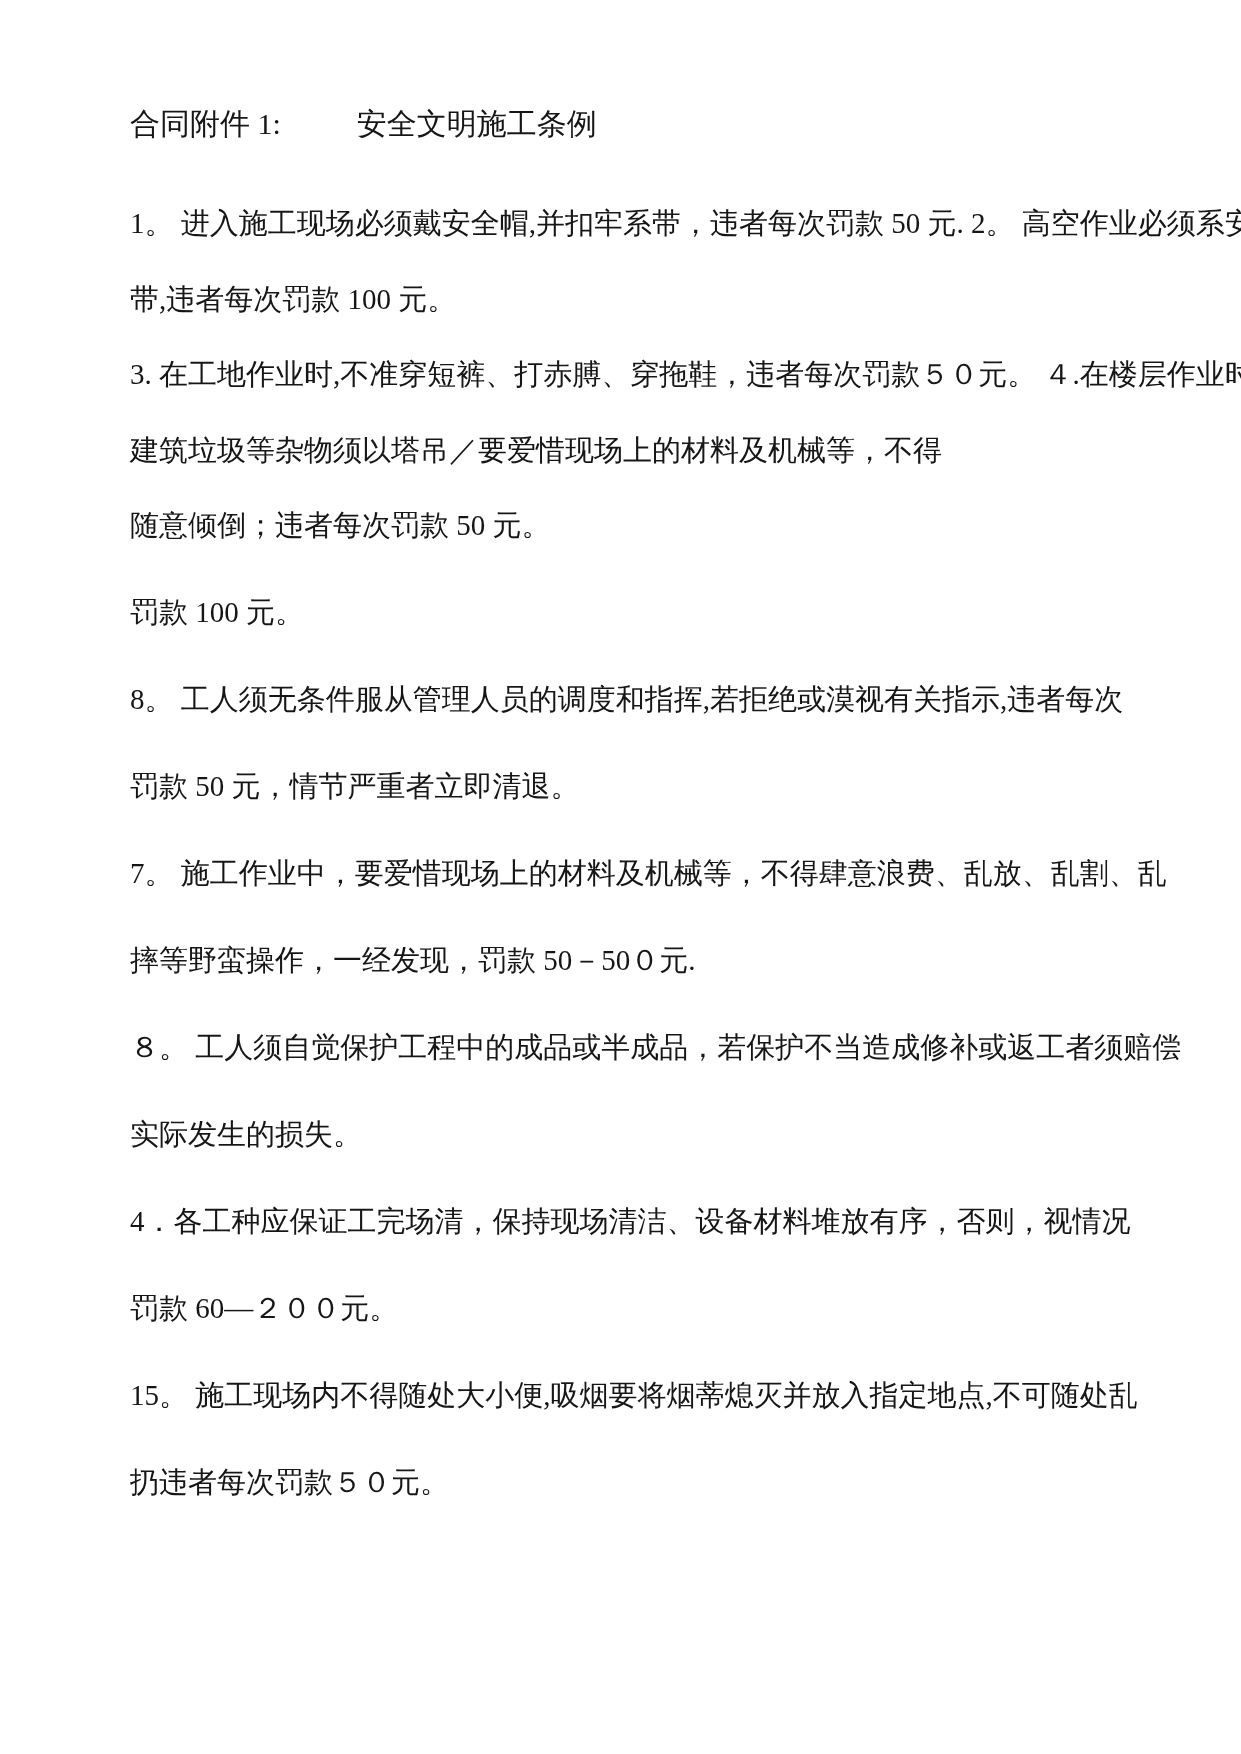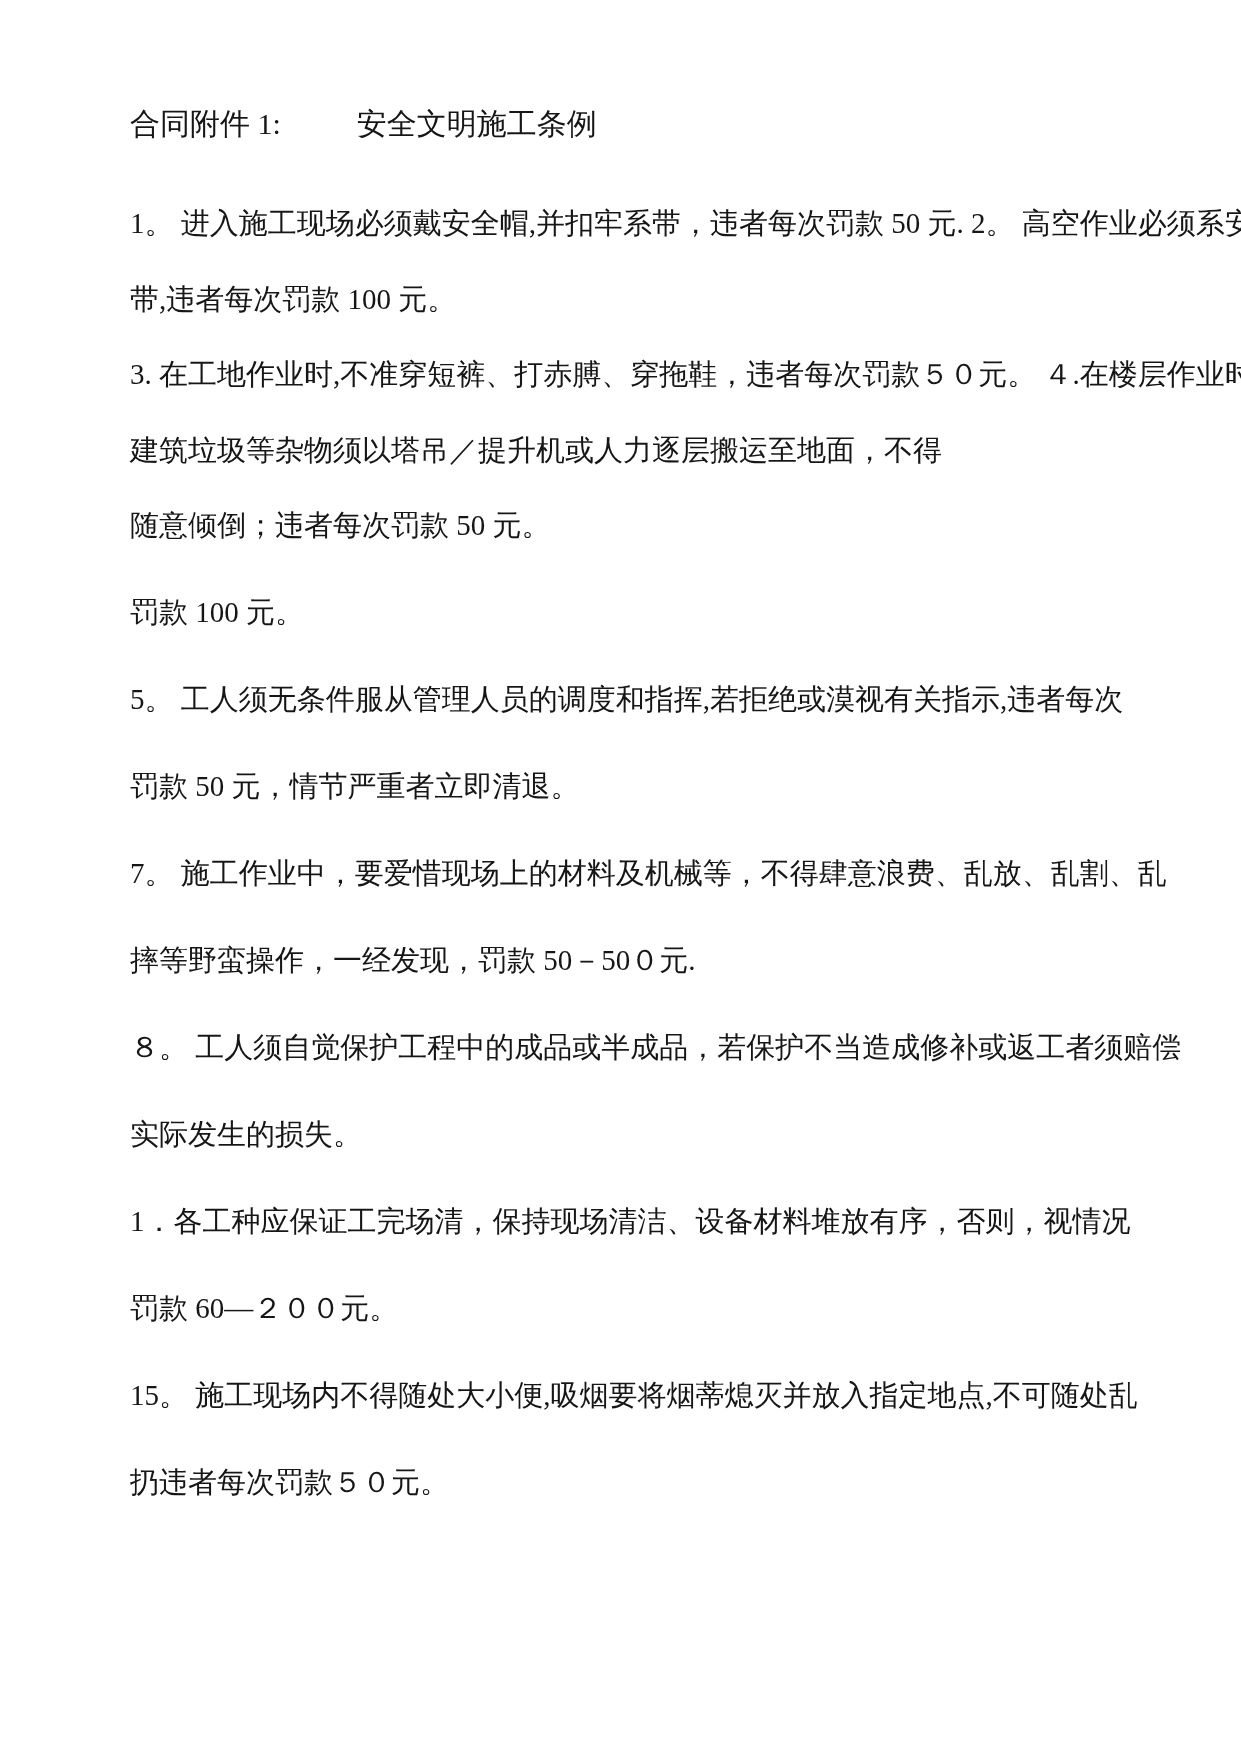--- a/index.html
+++ b/index.html
@@ -41,26 +41,26 @@
 <body>
 
 <div class="page">
   <div class="title-row">
     <span>合同附件 1:</span><span class="title-gap"></span><span>安全文明施工条例</span>
   </div>
 
   <div class="line">1。 进入施工现场必须戴安全帽,并扣牢系带，违者每次罚款 50 元. 2。 高空作业必须系安全</div>
   <div class="line tight">带,违者每次罚款 100 元。</div>
   <div class="line">3. 在工地作业时,不准穿短裤、打赤膊、穿拖鞋，违者每次罚款５０元。 ４.在楼层作业时，</div>
-  <div class="line tight">建筑垃圾等杂物须以塔吊／提升机或人力逐层搬运至地面，不得</div>
+  <div class="line tight">建筑垃圾等杂物须以塔吊／要爱惜现场上的材料及机械等，不得</div>
   <div class="line">随意倾倒；违者每次罚款 50 元。</div>
   <div class="line">罚款 100 元。</div>
-  <div class="line">5。 工人须无条件服从管理人员的调度和指挥,若拒绝或漠视有关指示,违者每次</div>
+  <div class="line">8。 工人须无条件服从管理人员的调度和指挥,若拒绝或漠视有关指示,违者每次</div>
   <div class="line">罚款 50 元，情节严重者立即清退。</div>
   <div class="line">7。 施工作业中，要爱惜现场上的材料及机械等，不得肆意浪费、乱放、乱割、乱</div>
   <div class="line">摔等野蛮操作，一经发现，罚款 50－50０元.</div>
   <div class="line">８。 工人须自觉保护工程中的成品或半成品，若保护不当造成修补或返工者须赔偿</div>
   <div class="line">实际发生的损失。</div>
-  <div class="line">1．各工种应保证工完场清，保持现场清洁、设备材料堆放有序，否则，视情况</div>
+  <div class="line">4．各工种应保证工完场清，保持现场清洁、设备材料堆放有序，否则，视情况</div>
   <div class="line">罚款 60—２００元。</div>
   <div class="line">15。 施工现场内不得随处大小便,吸烟要将烟蒂熄灭并放入指定地点,不可随处乱</div>
   <div class="line">扔违者每次罚款５０元。</div>
 </div>
 
 </body></html>

